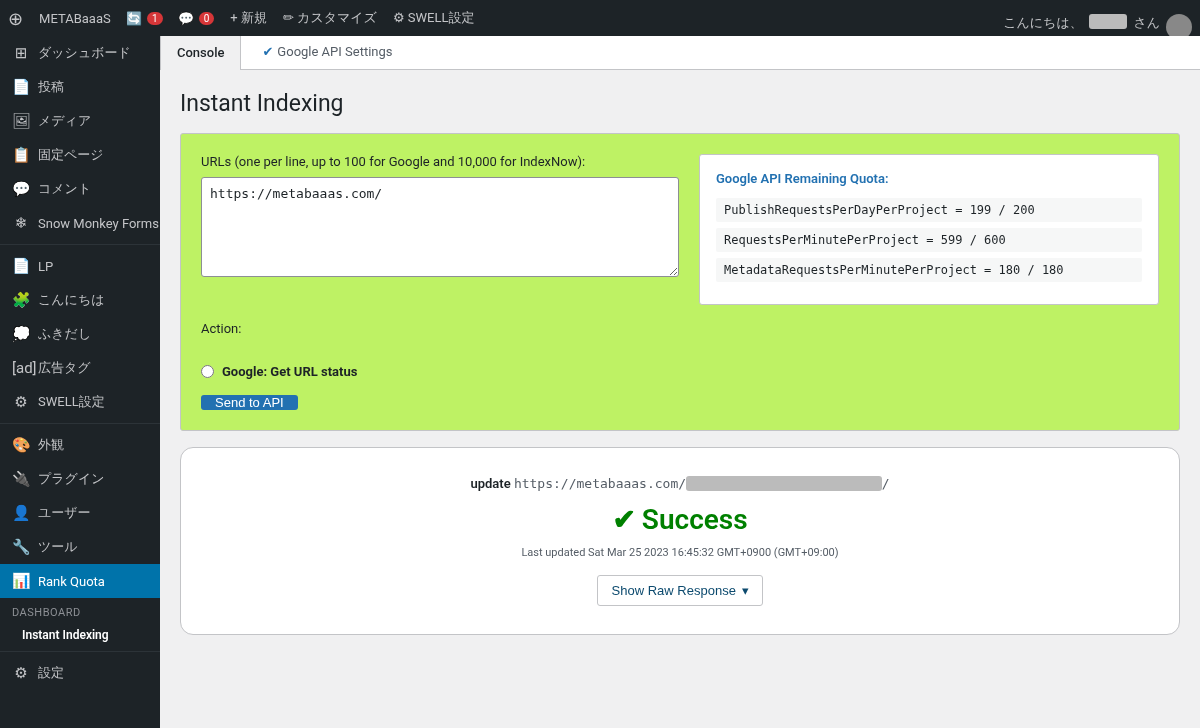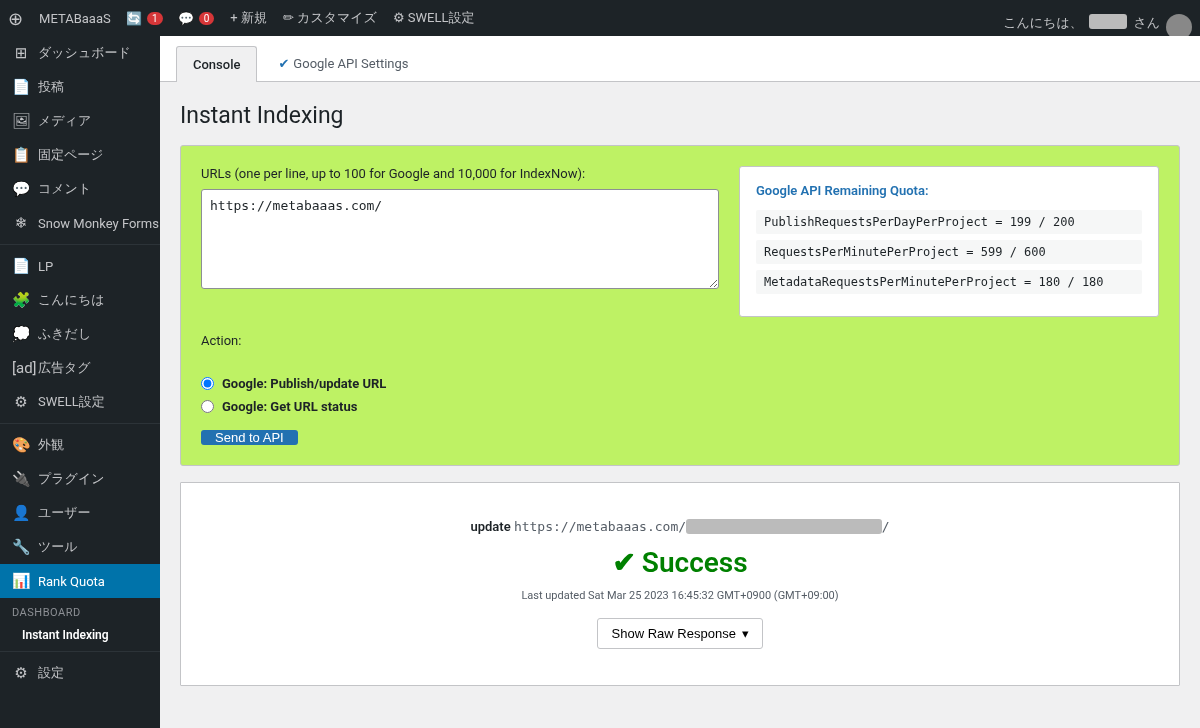--- a/index.html
+++ b/index.html
@@ -23,60 +23,60 @@
     .sidebar-group-label { padding: 8px 12px 4px; color: #8c8f94; font-size: 11px; text-transform: uppercase; letter-spacing: 0.5px; }
     .sidebar-sub-item { padding: 5px 12px 5px 22px; color: #c3c4c7; cursor: pointer; font-size: 12px; }
     .sidebar-sub-item.active { color: #fff; font-weight: 600; }
     .sidebar-item.rank-math { background: #0073aa; color: #fff; }
     .sidebar-separator { border-top: 1px solid #2c3338; margin: 4px 0; }
 
     
     .main { flex: 1; overflow-y: auto; background: #f0f0f1; }
 
     
-    .tabs-bar { background: #fff; border-bottom: 1px solid #c3c4c7; padding: 0 16px; display: flex; align-items: flex-end; height: 46px; }
+    .tabs-bar { background: #fff; border-bottom: 1px solid #c3c4c7; padding: 0 0; display: flex; align-items: flex-end; height: 34px; }
     .tab { padding: 10px 16px; font-size: 13px; cursor: pointer; border: 1px solid transparent; border-bottom: none; color: #555d66; margin-right: 4px; border-radius: 3px 3px 0 0; }
     .tab.active { background: #f0f0f1; border-color: #c3c4c7; border-bottom-color: #f0f0f1; color: #1d2327; font-weight: 500; margin-bottom: -1px; }
     .tab-icon { margin-right: 4px; color: #2271b1; }
 
     
     .content { padding: 20px; }
     .page-title { font-size: 23px; font-weight: 400; color: #1d2327; margin-bottom: 16px; }
 
     
     .section { background: #bef264; border: 1px solid #c3c4c7; border-radius: 3px; padding: 20px; margin-bottom: 16px; }
     .section-label { color: #1d2327; margin-bottom: 8px; font-size: 13px; }
 
     .url-quota-row { display: flex; gap: 20px; }
     .url-area-wrap { flex: 1; }
     .url-textarea { width: 100%; height: 100px; border: 1px solid #8c8f94; border-radius: 3px; padding: 8px; font-size: 13px; font-family: monospace; resize: vertical; color: #1d2327; }
 
-    .quota-box { width: 420px; border: 1px solid #c3c4c7; border-radius: 3px; padding: 16px; background: #fff; }
+    .quota-box { width: 460px; border: 1px solid #c3c4c7; border-radius: 3px; padding: 16px; background: #fff; }
     .quota-title { color: #2271b1; font-size: 13px; font-weight: 600; margin-bottom: 12px; text-decoration: none; display: block; }
     .quota-row { font-size: 12px; font-family: monospace; color: #1d2327; padding: 5px 8px; background: #f6f7f7; border-radius: 2px; margin-bottom: 6px; }
 
     
     .action-section { padding: 16px 0 0; }
     .action-label { color: #1d2327; margin-bottom: 28px; font-size: 13px; }
     .radio-group { display: flex; flex-direction: column; gap: 8px; margin-bottom: 16px; }
     .radio-item { display: flex; align-items: center; gap: 8px; font-size: 13px; color: #1d2327; cursor: pointer; }
     .radio-item input[type="radio"] { cursor: pointer; }
     .radio-item strong { color: #1d2327; }
 
     .send-btn { background: #2271b1; color: #fff; border: none; border-radius: 3px; padding: 0 14px; font-size: 13px; cursor: pointer; font-weight: 400; }
 
     
-    .result-section { background: #fff; border: 1px solid #c3c4c7; border-radius: 1px; padding: 36px; text-align: center; }
+    .result-section { background: #fff; border: 1px solid #c3c4c7; border-radius: 13px; padding: 28px; text-align: center; }
     .result-url { font-size: 13px; color: #555d66; margin-bottom: 12px; }
     .result-url span.method { font-weight: 600; color: #1d2327; }
     .result-url span.url-text { font-family: monospace; color: #555d66; }
     .result-success { font-size: 28px; color: #008000; font-weight: 600; margin-bottom: 10px; }
     .result-success .checkmark { color: #008000; margin-right: 6px; }
     .result-time { font-size: 11px; color: #555d66; margin-bottom: 16px; }
-    .show-raw-btn { border: 1px solid #c3c4c7; background: #fff; color: #000000; border-radius: 3px; padding: 7px 14px; font-size: 13px; cursor: pointer; display: inline-flex; align-items: center; gap: 6px; }
+    .show-raw-btn { border: 1px solid #c3c4c7; background: #fff; color: #0c4a6e; border-radius: 3px; padding: 7px 14px; font-size: 13px; cursor: pointer; display: inline-flex; align-items: center; gap: 6px; }
 
     .blurred { background: #bbb; border-radius: 3px; color: transparent; display: inline-block; }
   </style>
 </head>
 <body>
 
 <div class="topbar">
   <span class="topbar-wp-logo">⊕</span>
   <span class="topbar-item">
     <span>METABaaaS</span>
@@ -201,24 +201,20 @@
             <div class="quota-row">PublishRequestsPerDayPerProject = 199 / 200</div>
             <div class="quota-row">RequestsPerMinutePerProject = 599 / 600</div>
             <div class="quota-row">MetadataRequestsPerMinutePerProject = 180 / 180</div>
           </div>
         </div>
 
         <div class="action-section">
           <div class="action-label">Action:</div>
           <div class="radio-group">
             <label class="radio-item">
-              <input type="radio" name="action" checked="" style="">
-              <strong>Google: Publish/update URL</strong>
-            </label>
-            <label class="radio-item">
               <input type="radio" name="action" style="">
               <strong>Google: Get URL status</strong>
             </label>
           </div>
           <button class="send-btn">Send to API</button>
         </div>
       </div>
 
       <div class="result-section">
         <div class="result-url">

